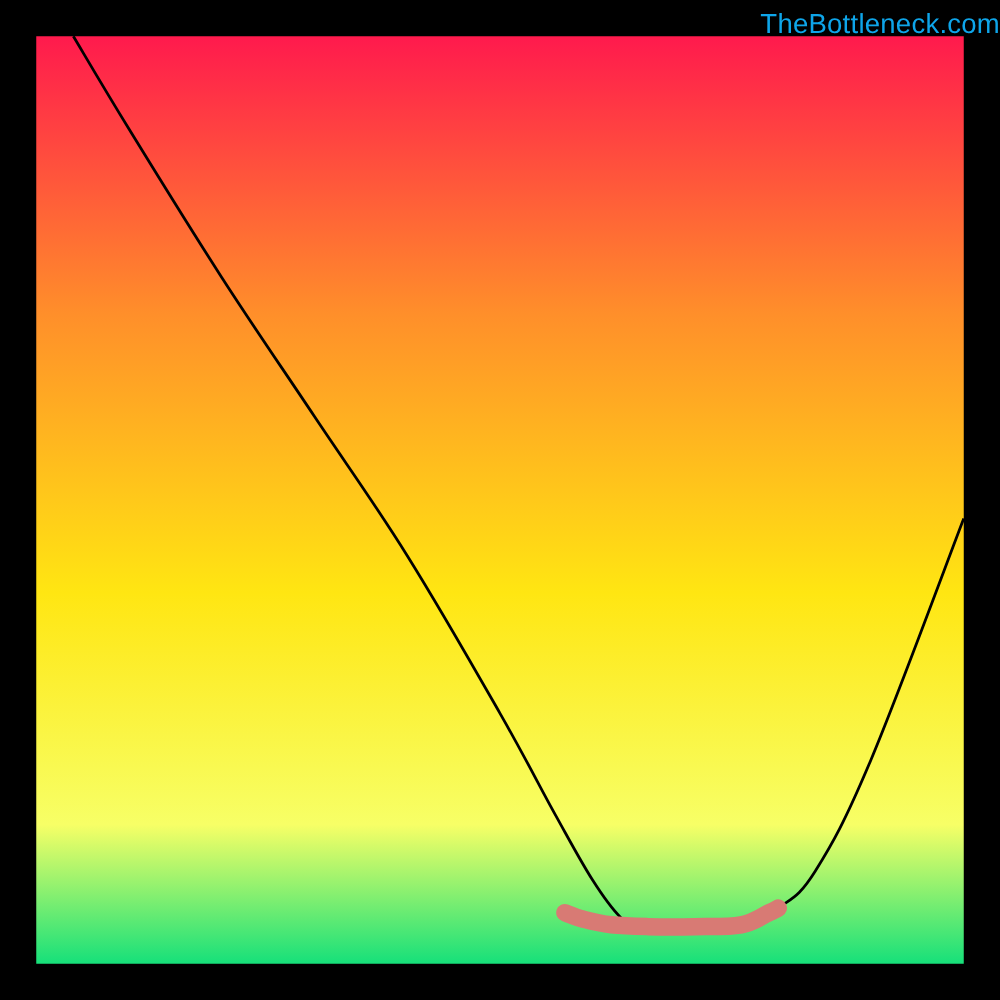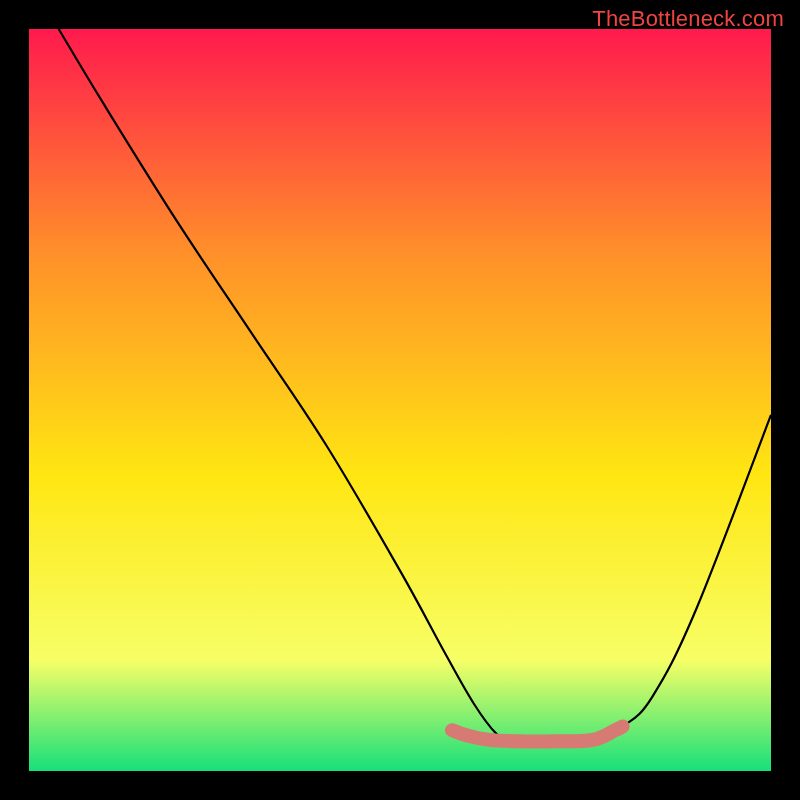--- a/index.html
+++ b/index.html
@@ -13,25 +13,25 @@
   .frame {
     position: absolute;
     top: 0;
     left: 0;
     width: 800px;
     height: 800px;
   }
   .watermark {
     position: absolute;
     top: 6px;
-    right: 16px;
+    right: 0;
     font-family: Arial, Helvetica, sans-serif;
     font-size: 22px;
     font-weight: 500;
-    color: #ef4444;
+    color: #0ea5e9;
     letter-spacing: 0.2px;
   }
 </style>
 </head>
 <body>
 
 <svg class="frame" viewBox="0 0 800 800">
   <defs>
     <linearGradient id="bg-grad" x1="0" y1="0" x2="0" y2="1">
       <stop offset="0" stop-color="#ff1a4d"></stop>

